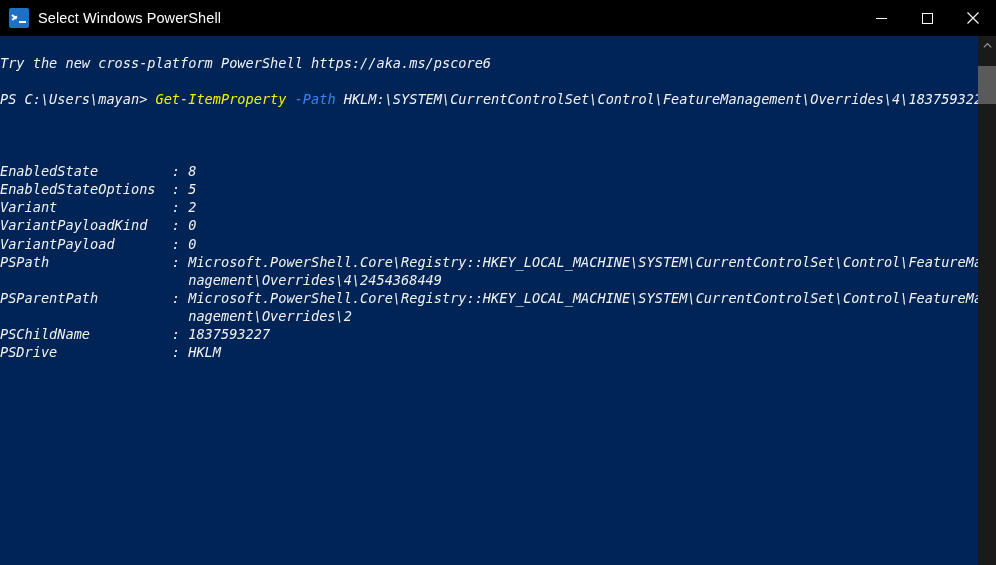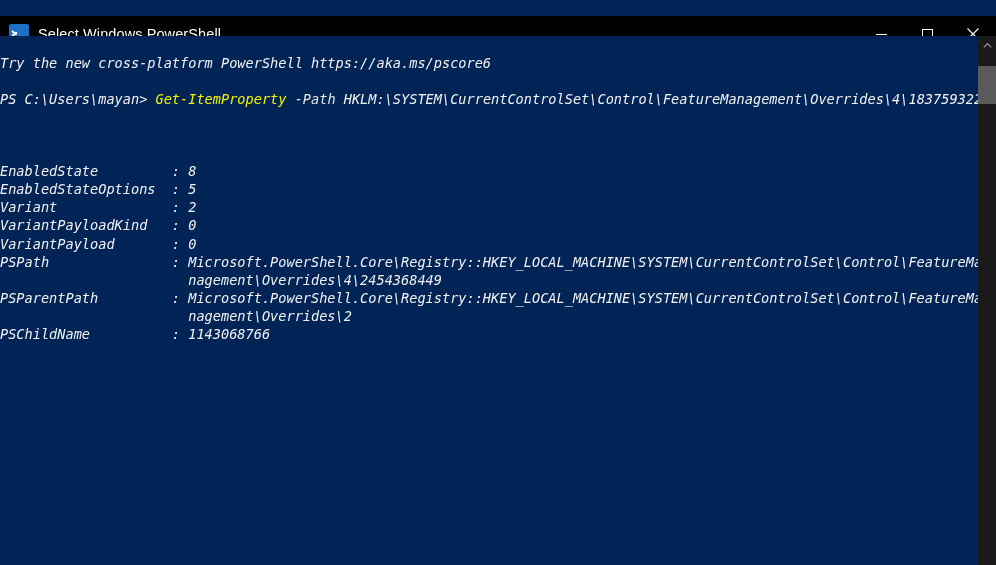--- a/index.html
+++ b/index.html
@@ -19,21 +19,21 @@
     width: 996px;
     height: 565px;
     background: #012456;
     overflow: hidden;
   }
 
   
   .titlebar {
     position: absolute;
     left: 0;
-    top: 16px;
+    top: 0;
     width: 996px;
     height: 36px;
     background: #000000;
     display: flex;
     align-items: center;
   }
   .title-icon {
     width: 20px;
     height: 20px;
     margin-left: 9px;
@@ -123,21 +123,21 @@
     line-height: 18.05px;
     font-family: "DejaVu Sans Mono", monospace;
     font-size: 13.6px;
     color: #cccccc;
     white-space: pre;
     letter-spacing: 0px;
   }
   .line.blank { color: transparent; }
   .c-white  { color: #f2f2f2; }
   .c-yellow { color: #f2f200; margin-top: 44px; }
-  .c-grey   { color: #e5e5e5; }
+  .c-grey   { color: #3b82f6; }
 
   
   .scrollbar {
     position: absolute;
     right: 0;
     top: 36px;
     width: 18px;
     height: 529px;
     background: #1a1a1a;
   }
@@ -215,21 +215,22 @@
 
       <div class="line c-white">EnabledState         : 8</div>
       <div class="line c-white">EnabledStateOptions  : 5</div>
       <div class="line c-white">Variant              : 2</div>
       <div class="line c-white">VariantPayloadKind   : 0</div>
       <div class="line c-white">VariantPayload       : 0</div>
       <div class="line c-white">PSPath               : Microsoft.PowerShell.Core\Registry::HKEY_LOCAL_MACHINE\SYSTEM\CurrentControlSet\Control\FeatureMa</div>
       <div class="line c-white">                       nagement\Overrides\4\2454368449</div>
       <div class="line c-white">PSParentPath         : Microsoft.PowerShell.Core\Registry::HKEY_LOCAL_MACHINE\SYSTEM\CurrentControlSet\Control\FeatureMa</div>
       <div class="line c-white">                       nagement\Overrides\2</div>
-      <div class="line c-white">PSChildName          : 1143068766</div>
+      <div class="line c-white">PSChildName          : 1837593227</div>
+      <div class="line c-white">PSDrive              : HKLM</div>
 
     </div>
   </div>
 
   <div class="scrollbar">
     <div class="sb-btn">
       <svg width="9" height="7" viewBox="0 0 9 7">
         <path d="M0.8 5.4 L4.5 1.6 L8.2 5.4" stroke="#9a9a9a" stroke-width="1.2" fill="none"></path>
       </svg>
     </div>

